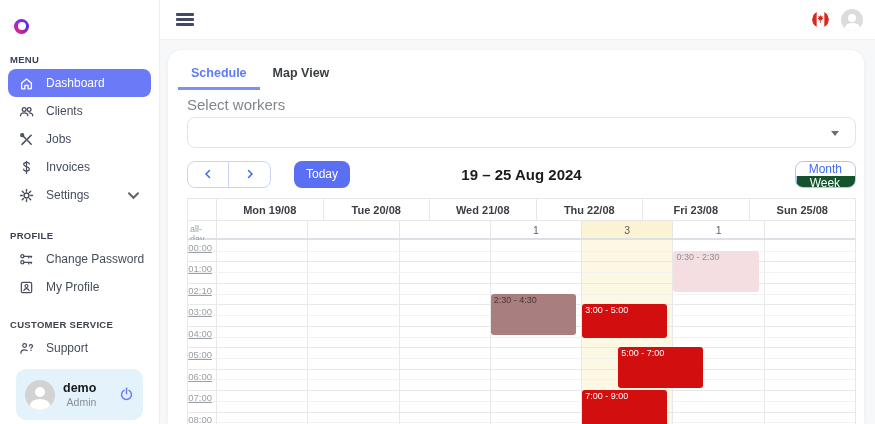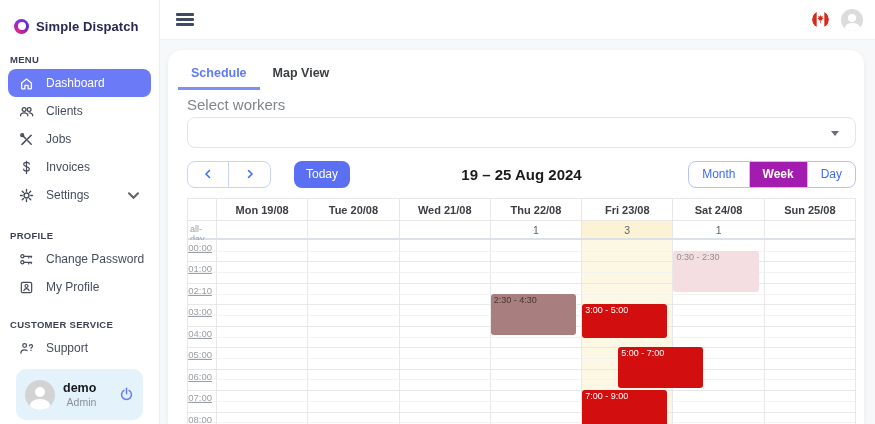--- a/index.html
+++ b/index.html
@@ -60,24 +60,24 @@
                border-left:4.5px solid transparent; border-right:4.5px solid transparent;
                border-top:5.5px solid #69707d; }
 
   .cal-toolbar { margin-top:12px; height:28px; display:flex; align-items:center; position:relative;gap:13px; }
   .navgroup { display:flex; height:27px; border:1px solid #c9d3f8; border-radius:8px; overflow:hidden; background:#fff; }
   .navbtn { width:41px; display:flex; align-items:center; justify-content:center; cursor:pointer; color:#3f6af5; }
   .navbtn:first-child { border-right:1px solid #c9d3f8; }
   .todaybtn { margin-left:10px; height:27px; padding:0 12px; background:#5a6ff2; color:#fff;
               font-size:12px; font-weight:500; border-radius:8px; display:flex; align-items:center; cursor:pointer; }
   .cal-title { position:absolute; left:50%; transform:translateX(-50%); font-size:15px; font-weight:700; color:#1b1c20; }
-  .viewgroup { margin-left:auto; display:flex; height:27px; border:1px solid #b6c3f8; border-radius:8px; overflow:hidden; background:#fff; }
+  .viewgroup { margin-left:auto; display:flex; height:27px; border:1px solid #b6c3f8; border-radius:8px; overflow:hidden; background:#fff;flex-direction:column; }
   .viewbtn { padding:0 13px; display:flex; align-items:center; font-size:12px; color:#3f6af5; cursor:pointer; }
   .viewbtn + .viewbtn { border-left:1px solid #b6c3f8; }
-  .viewbtn.active { background:#a21caf; color:#fff;font-weight:bold; }
+  .viewbtn.active { background:#14532d; color:#fff; }
 
   
   .calendar { margin-top:10px; border:1px solid #e7e7e7; border-bottom:none; }
   .cal-head { display:flex; height:22px; border-bottom:1px solid #e7e7e7; }
   .gut { width:28px; flex:none; }
   .dhead { flex:1; border-left:1px solid #e7e7e7; font-size:11px; font-weight:700; color:#3b3e43;
            display:flex; align-items:center; justify-content:center; }
   .cal-allday { display:flex; height:17px; }
   .aglabel { font-size:9px; color:#9aa0a6; padding:3px 0 0 2px; }
   .acell { flex:1; border-left:1px solid #e7e7e7; font-size:10.5px; color:#5f6368;
@@ -93,21 +93,20 @@
            padding:1px 3px; overflow:hidden; cursor:pointer; z-index:2; }
 </style>
 </head>
 <body>
 
 <div class="app">
 
   <aside class="sidebar">
     <div class="logo">
       <span class="logo-ring"></span>
-      <span class="logo-text">Simple Dispatch</span>
     </div>
 
     <div class="sec-label">MENU</div>
 
     <div class="sitem active">
       <svg viewBox="0 0 16 16" fill="none" stroke="currentColor" stroke-width="1.4" stroke-linejoin="round">
           <path d="M2.8 7.4 8 3.2l5.2 4.2V13a.7.7 0 0 1-.7.7H9.7V9.9H6.3v3.8H3.5a.7.7 0 0 1-.7-.7z"></path>
         </svg>
       <span>Dashboard</span>
     </div>
@@ -255,21 +254,20 @@
         </div>
 
         <div class="calendar">
           <div class="cal-head">
             <div class="gut"></div>
           <div class="dhead">Mon 19/08</div>
               <div class="dhead">Tue 20/08</div>
               <div class="dhead">Wed 21/08</div>
               <div class="dhead">Thu 22/08</div>
               <div class="dhead">Fri 23/08</div>
-              <div class="dhead">Sat 24/08</div>
               <div class="dhead">Sun 25/08</div>
             </div>
           <div class="cal-allday">
             <div class="gut aglabel">all-day</div>
           <div class="acell"></div>
               <div class="acell"></div>
               <div class="acell"></div>
               <div class="acell">1</div>
               <div class="acell" style="background: rgb(252, 243, 212);">3</div>
               <div class="acell">1</div>

